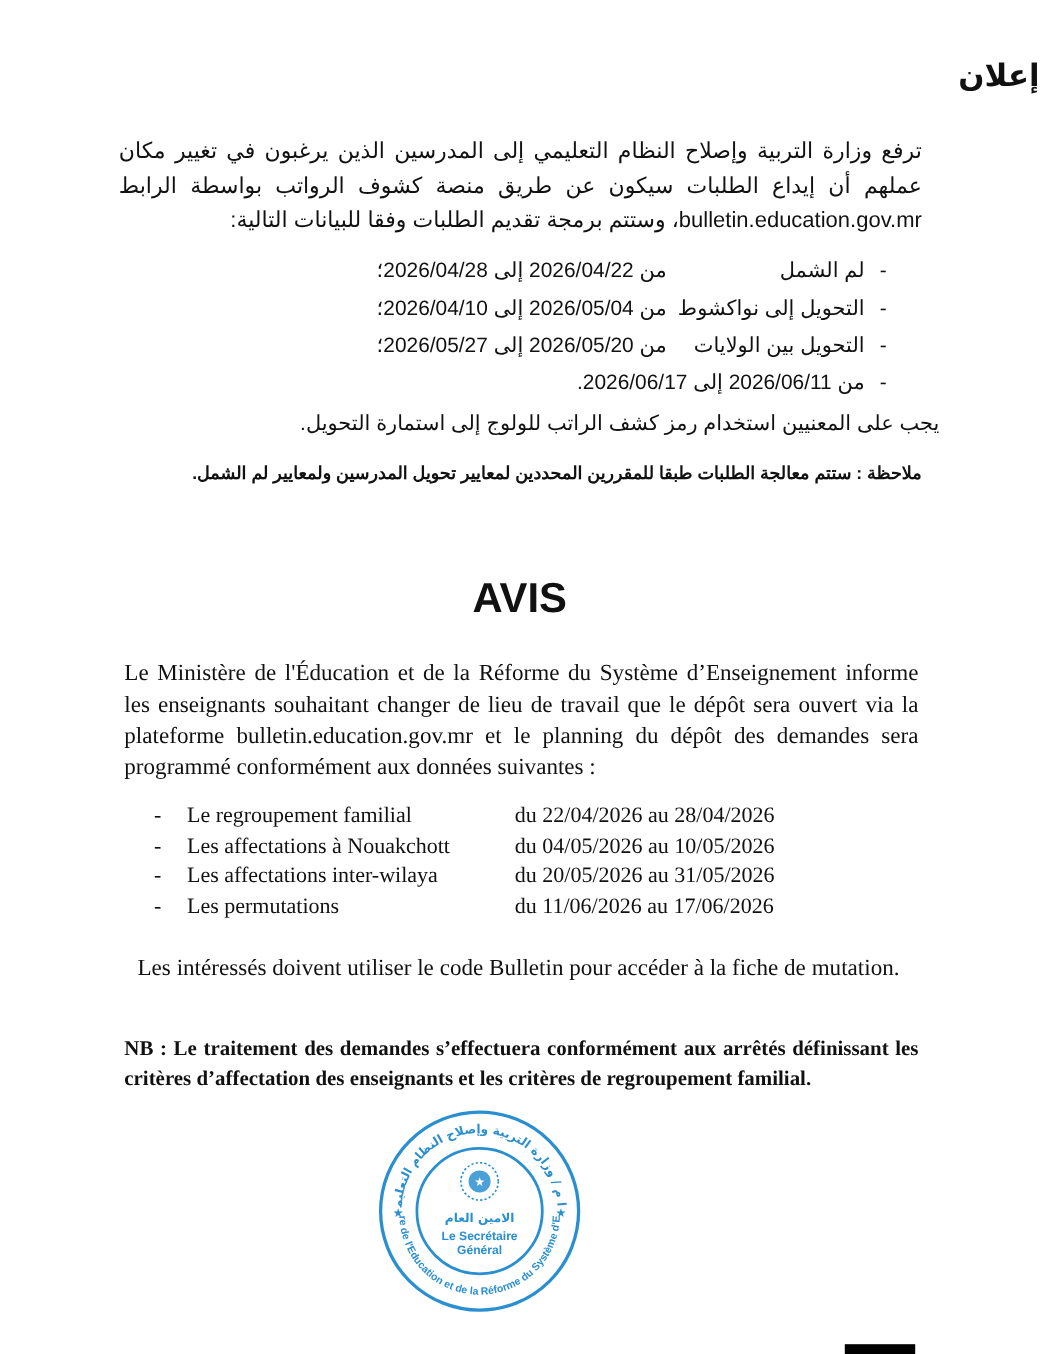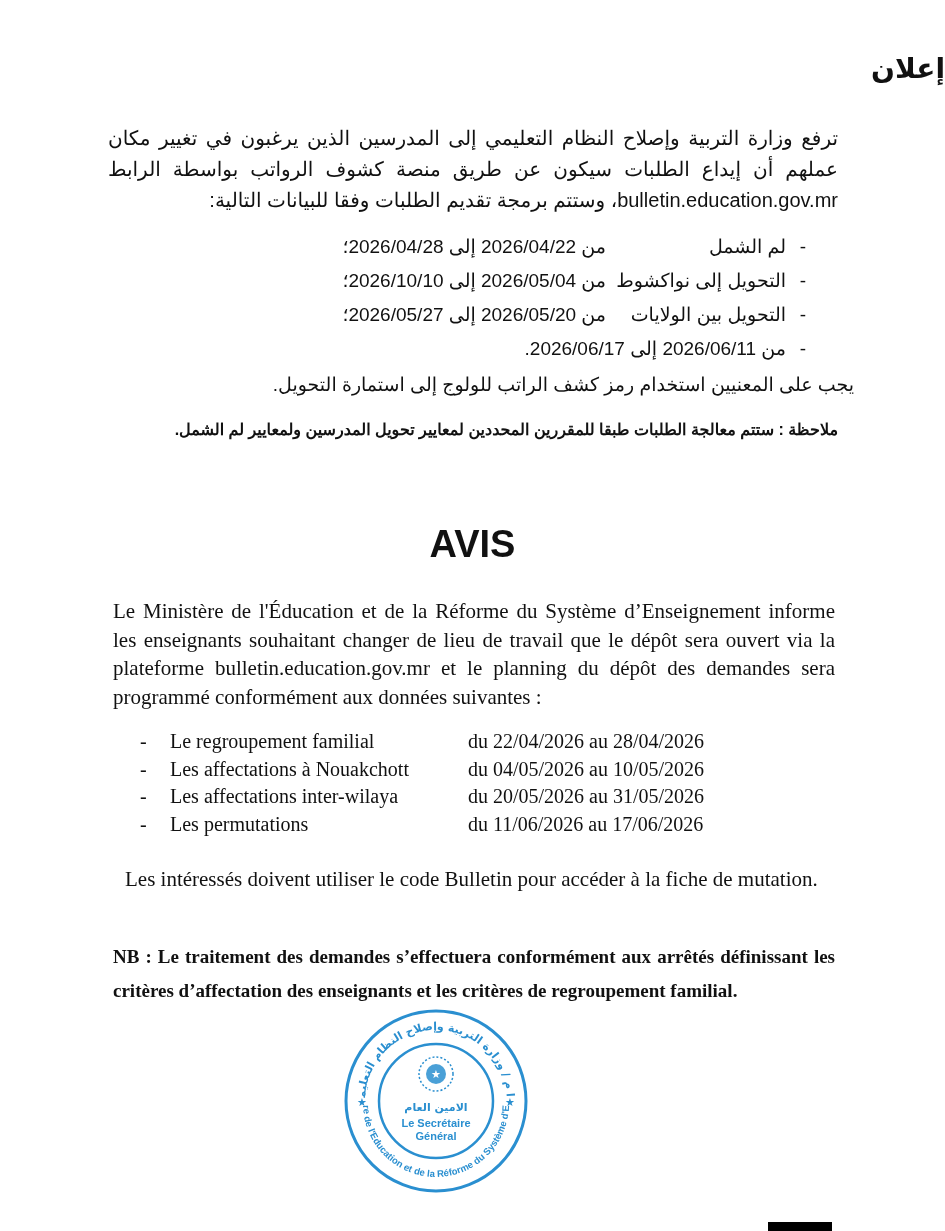--- a/index.html
+++ b/index.html
@@ -17,41 +17,41 @@
     #ar-instr { position:absolute; top:373px; left:124px; width:730px; font-size:19px; font-family:"Liberation Sans", sans-serif; }
     #ar-note { position:absolute; top:420px; left:108px; width:730px; font-size:16px; font-weight:bold; font-family:"Liberation Sans", sans-serif; }
 
     #fr-title { position:absolute; top:523px; left:0; width:945px; text-align:center; font-family:"Liberation Sans", sans-serif; font-size:38px; font-weight:bold; }
     #fr-intro { position:absolute; top:597px; left:113px; width:722px; font-size:21px; line-height:28.5px; text-align:justify; }
     #fr-list { position:absolute; top:728px; left:140px; width:620px; font-size:20px; line-height:27.5px; }
     .fr-row { display:flex; }
     .fr-row .dash { width:30px; }
     .fr-row .lbl { width:298px; }
     #fr-instr { position:absolute; top:865px; left:113px; width:722px; font-size:21px; line-height:29px; text-align:justify;margin-left:12px; }
-    #fr-note { position:absolute; top:940px; left:113px; width:722px; font-size:19px; line-height:34px; font-weight:bold; text-align:justify; }
+    #fr-note { position:absolute; top:940px; left:113px; width:722px; font-size:19px; line-height:27px; font-weight:bold; text-align:justify; }
 
     #stamp { position:absolute; left:343px; top:1008px; width:186px; height:186px; }
     #black-bar { position:absolute; left:768px; top:1222px; width:64px; height:9px; background:#000; }
   </style>
 </head>
 <body>
 
 <div id="ar-title" class="ar">إعلان</div>
 <div id="ar-intro" class="ar">ترفع وزارة التربية وإصلاح النظام التعليمي إلى المدرسين الذين يرغبون في تغيير مكان عملهم أن إيداع الطلبات سيكون عن طريق منصة كشوف الرواتب بواسطة الرابط bulletin.education.gov.mr، وستتم برمجة تقديم الطلبات وفقا للبيانات التالية:</div>
 
 <div id="ar-list" class="ar">
   <div class="ar-row">
     <span class="dash">-</span>
     <span class="lbl">لم الشمل</span>
     <span class="dt">من 2026/04/22 إلى 2026/04/28؛</span>
   </div>
   <div class="ar-row">
     <span class="dash">-</span>
     <span class="lbl">التحويل إلى نواكشوط</span>
-    <span class="dt">من 2026/05/04 إلى 2026/10/10؛</span>
+    <span class="dt">من 2026/05/04 إلى 2026/04/10؛</span>
   </div>
   <div class="ar-row">
     <span class="dash">-</span>
     <span class="lbl">التحويل بين الولايات</span>
     <span class="dt">من 2026/05/20 إلى 2026/05/27؛</span>
   </div>
   <div class="ar-row">
     <span class="dash">-</span>
     <span class="dt">من 2026/06/11 إلى 2026/06/17.</span>
   </div>

